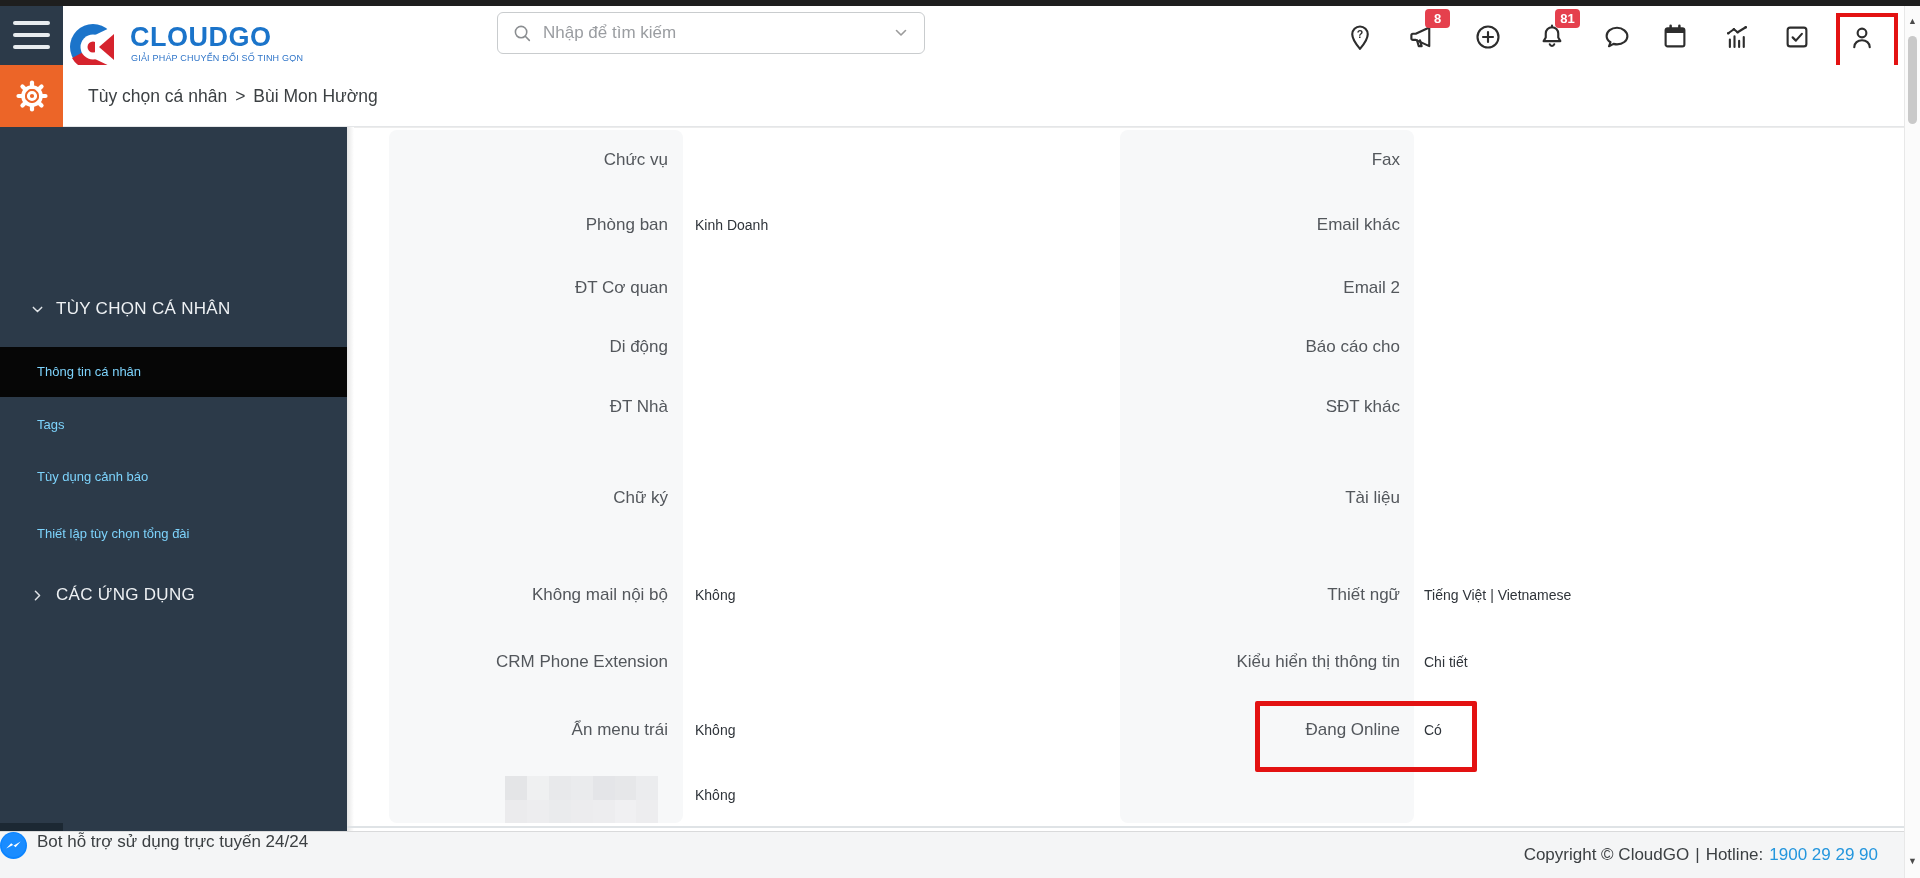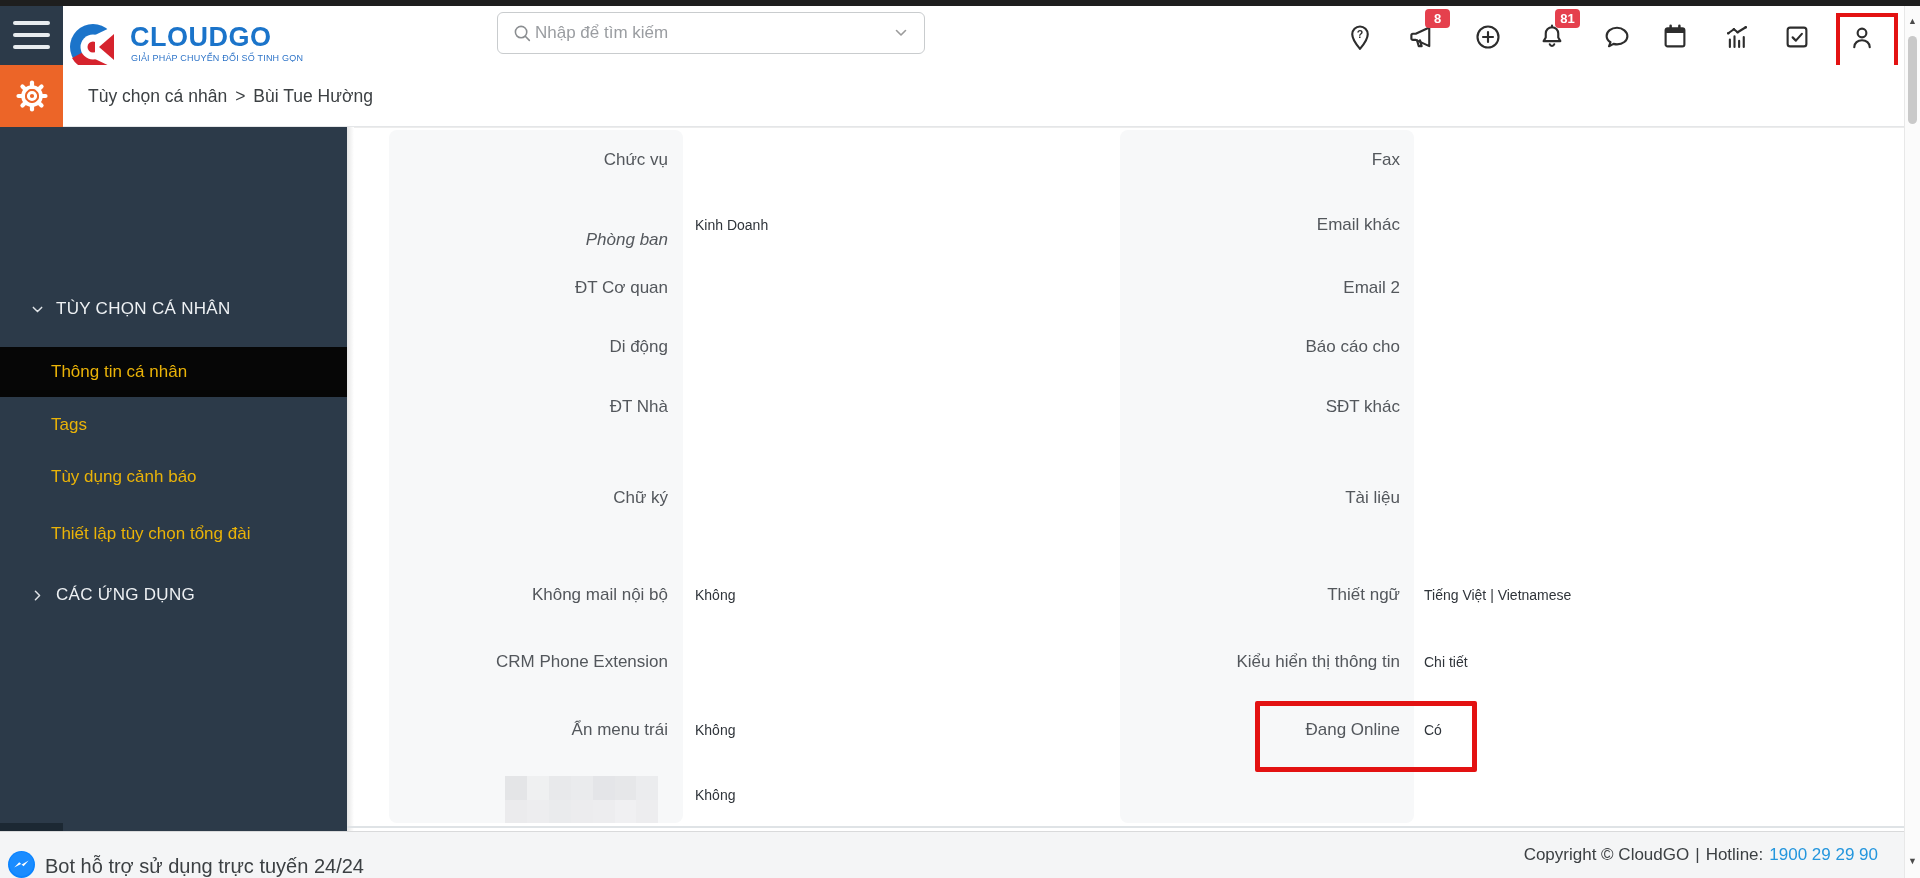--- a/index.html
+++ b/index.html
@@ -11,40 +11,40 @@
   #top-strip{left:0;top:0;width:1920px;height:6px;background:#1e1e1e;}
   #header{left:0;top:6px;width:1920px;height:59px;background:#fff;}
   #hamburger{left:0;top:0;width:63px;height:59px;background:#2c3a49;cursor:pointer;}
   #hamburger .bar{position:absolute;left:13px;width:37px;height:3.5px;background:#e8ecef;border-radius:2px;}
   
   #logo{left:68px;top:16px;width:240px;height:50px;cursor:pointer;}
   #logo-text{position:absolute;left:62px;top:0px;font-weight:bold;font-size:27px;letter-spacing:.5px;color:#1b74ca;}
   #logo-tagline{position:absolute;left:63px;top:31px;font-weight:normal;font-size:9px;letter-spacing:.2px;color:#2e74c8;white-space:nowrap;}
   
   #search-box{left:497px;top:6px;width:426px;height:40px;border:1px solid #c9ccce;border-radius:6px;background:#fff;display:flex;align-items:center;}
-  #search-input{border:none;outline:none;flex:1;font-size:17px;color:#be185d;font-family:inherit;background:transparent;}
+  #search-input{border:none;outline:none;flex:1;font-size:17px;color:#be185d;margin-left:8px;font-family:inherit;background:transparent;}
   #search-input::placeholder{color:#9a9da1;}
   #search-chevron{margin-right:14px;}
   
   .hicon{position:absolute;top:14px;width:34px;height:34px;display:flex;align-items:center;justify-content:center;cursor:pointer;}
   .badge{position:absolute;top:-11px;left:20px;min-width:15px;padding:1px 5px;background:#e5404d;color:#fff;
          font-size:13px;font-weight:bold;text-align:center;border-radius:4px;line-height:17px;}
   .red-box{border:4px solid #e31212;background:transparent;}
 
   
   #crumbbar{left:0;top:65px;width:1920px;height:62px;background:#fff;border-bottom:1px solid #e4e6e8;box-sizing:border-box;}
   #gear-square{left:0;top:0;width:63px;height:62px;background:#ec6528;display:flex;align-items:center;justify-content:center;cursor:pointer;}
   #breadcrumb{left:88px;top:0;height:62px;display:flex;align-items:center;font-size:17.5px;color:#3c4043;gap:8px;}
 
   
   #sidebar{left:0;top:127px;width:347px;height:704px;background:#2c3a49;}
   .side-sec{position:absolute;left:0;width:347px;height:50px;display:flex;align-items:center;gap:11px;
             padding-left:30px;box-sizing:border-box;color:#eef1f4;font-size:17px;letter-spacing:.3px;cursor:pointer;}
-  .side-item{position:absolute;left:0;width:347px;height:50px;line-height:50px;padding-left:51px;box-sizing:border-box;
-             color:#eab308;font-size:17px;cursor:pointer;}
+  .side-item{position:absolute;left:0;width:347px;height:50px;line-height:50px;padding-left:37px;box-sizing:border-box;
+             color:#7dd3fc;font-size:13px;cursor:pointer;}
   .side-item.active{background:#060606;}
   #side-footblock{left:0;top:823px;width:63px;height:8px;background:#1c2833;}
   #side-shadow{left:347px;top:127px;width:7px;height:704px;background:linear-gradient(90deg,rgba(0,0,0,.10),rgba(0,0,0,0));}
 
   
   #content-topline{left:354px;top:127px;width:1550px;height:1px;background:#ececec;}
   #content-bottomline{left:347px;top:826px;width:1557px;height:2px;background:#dfe3e6;}
   .label-panel{background:#f7f8f9;border-radius:8px;top:130px;height:693px;}
   #panel-left{left:389px;width:294px;}
   #panel-right{left:1120px;width:294px;}
@@ -54,21 +54,21 @@
   .frm-value.col-l{left:695px;} .frm-value.col-r{left:1424px;}
   #redacted-block{left:505px;top:776px;width:153px;height:47px;filter:blur(.4px);
     background:
       linear-gradient(90deg,#e4e5e7 0 22px,#eff0f1 0 44px,#e8e9eb 0 66px,#eaebed 0 88px,#e4e5e8 0 110px,#e6e7e9 0 131px,#ebecee 0 153px) top/153px 24px no-repeat,
       linear-gradient(90deg,#ebebed 0 22px,#ededef 0 44px,#eaebed 0 66px,#ececee 0 88px,#ededef 0 110px,#f0f0f2 0 131px,#ededef 0 153px) bottom/153px 23px no-repeat;}
   #online-box{left:1255px;top:701px;width:212px;height:61px;border:5px solid #e31212;border-radius:2px;}
   #person-box{left:1836px;top:7px;width:54px;height:55px;}
 
   
   #footer{left:0;top:831px;width:1920px;height:47px;background:#f4f5f6;border-top:1px solid #d9dadb;box-sizing:border-box;}
-  #footer-left{position:absolute;left:8px;top:0;height:46px;display:flex;align-items:flex-end;gap:10px;font-size:20px;color:#3c4043;}
+  #footer-left{position:absolute;left:0;top:0;height:46px;display:flex;align-items:flex-start;gap:10px;font-size:17px;color:#3c4043;}
   #footer-right{position:absolute;right:42px;top:0;height:46px;display:flex;align-items:center;gap:6px;font-size:17px;color:#3c4043;}
   #hotline-number{color:#2496dd;cursor:pointer;}
 
   
   #scrollbar{left:1904px;top:6px;width:16px;height:872px;background:#fbfbfb;border-left:1px solid #e8e8e8;box-sizing:border-box;}
   .scroll-arrow{position:absolute;left:0;width:15px;text-align:center;font-size:9px;color:#4a4a4a;cursor:pointer;}
   #scroll-thumb{position:absolute;left:3px;top:30px;width:9px;height:88px;background:#c9c9c9;border-radius:5px;cursor:pointer;}
 </style>
 </head>
 <body>
@@ -184,21 +184,21 @@
             <path d="M6 12 H3"></path>
             <path d="M7.76 7.76 L5.64 5.64"></path>
           <path d="M12 6 V3"></path>
             <path d="M16.24 7.76 L18.36 5.64"></path>
         </g>
       </svg>
     </div>
     <div id="breadcrumb" class="abs">
       <span>Tùy chọn cá nhân</span>
       <span>&gt;</span>
-      <span>Bùi Tue Hường</span>
+      <span>Bùi Mon Hường</span>
     </div>
   </div>
 
   <div id="sidebar" class="abs">
       <div class="side-sec" style="top: 157px;">
         <svg width="15" height="15" viewBox="0 0 18 18">
           <path d="M4 6.5 l5 5 5-5" fill="none" stroke="#dfe3e7" stroke-width="1.8" stroke-linecap="round" stroke-linejoin="round"></path>
         </svg>
         <span>TÙY CHỌN CÁ NHÂN</span>
       </div>
@@ -214,21 +214,21 @@
       </div>
     </div>
   <div id="side-footblock" class="abs"></div>
   <div id="side-shadow" class="abs"></div>
 
   <div id="content-topline" class="abs"></div>
   <div id="panel-left" class="abs label-panel"></div>
   <div id="panel-right" class="abs label-panel"></div>
   <div id="form">
       <div class="frm-label abs col-l" style="top: 148px;">Chức vụ</div>
-      <div class="frm-label abs col-l" style="top: 228px; font-style: italic;">Phòng ban</div>
+      <div class="frm-label abs col-l" style="top: 213px;">Phòng ban</div>
       <div class="frm-value abs col-l" style="top: 213px;">Kinh Doanh</div>
       <div class="frm-label abs col-l" style="top: 276px;">ĐT Cơ quan</div>
       <div class="frm-label abs col-l" style="top: 335px;">Di động</div>
       <div class="frm-label abs col-l" style="top: 395px;">ĐT Nhà</div>
       <div class="frm-label abs col-l" style="top: 486px;">Chữ ký</div>
       <div class="frm-label abs col-l" style="top: 583px;">Không mail nội bộ</div>
       <div class="frm-value abs col-l" style="top: 583px;">Không</div>
       <div class="frm-label abs col-l" style="top: 650px;">CRM Phone Extension</div>
       <div class="frm-label abs col-l" style="top: 718px;">Ẩn menu trái</div>
       <div class="frm-value abs col-l" style="top: 718px;">Không</div>

